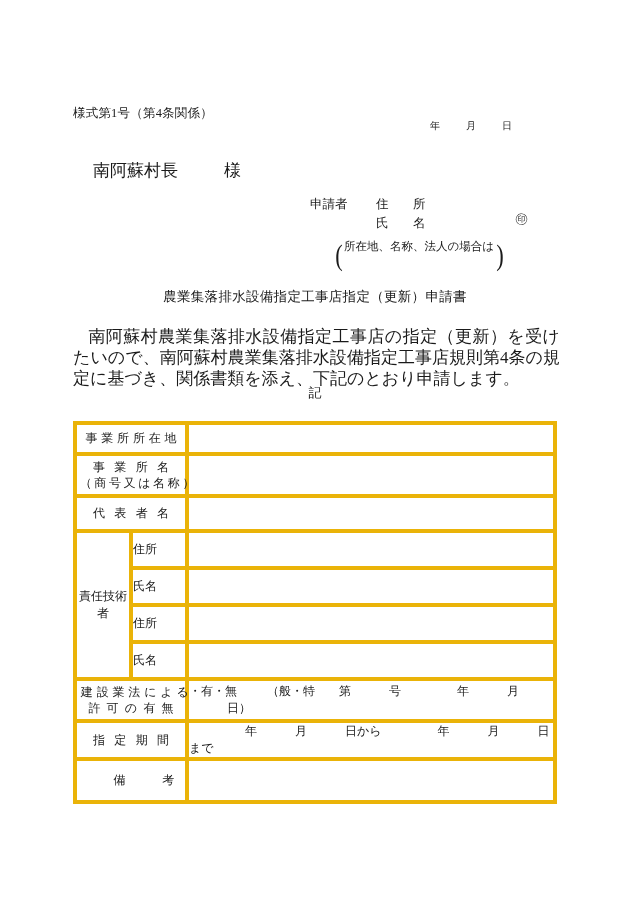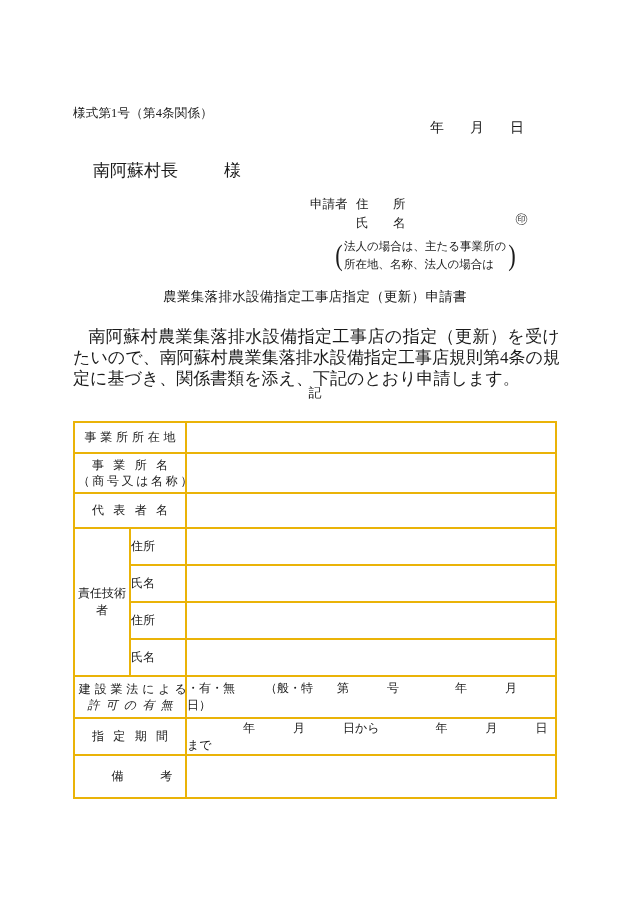--- a/index.html
+++ b/index.html
@@ -29,21 +29,21 @@
     top: 81px;
     font-size: 12.5px;
     letter-spacing: 0.2px;
     white-space: nowrap;
     margin-top: 24px;
   }
   .date-line {
     position: absolute;
     left: 430px;
     top: 119px;
-    font-size: 14px;
+    font-size: 10px;
     white-space: nowrap;
   }
   .date-line .sp {
     display: inline-block;
     width: 26px;
   }
   .addressee {
     position: absolute;
     left: 93px;
     top: 159px;
@@ -69,20 +69,21 @@
     white-space: nowrap;
     position: relative;
   }
   .applicant-label {
     display: inline-block;
     width: 46px;
   }
   .applicant-field {
     display: inline-block;
     letter-spacing: 6px;
+    margin-left: 20px;
   }
   .seal {
     position: absolute;
     left: 205px;
     top: -2px;
     font-size: 13px;
     line-height: 1;
   }
   .note-wrap {
     position: absolute;
@@ -142,21 +143,21 @@
   table.form-table {
     position: absolute;
     left: 73px;
     top: 421px;
     width: 484px;
     border-collapse: collapse;
     table-layout: fixed;
     font-size: 12px;
   }
   table.form-table td {
-    border: 2px solid #eab308;
+    border: 4px solid #eab308;
     padding: 0;
     vertical-align: middle;
     margin-left: 24px;
   }
   td.lbl {
     width: 112px;
     text-align: center;
     padding: 0 8px;
     box-sizing: border-box;
   }
@@ -177,21 +178,20 @@
     display: block;
     letter-spacing: 0.78em;
     text-indent: 0.78em;
     white-space: nowrap;
   }
   .spread-mid {
     display: block;
     letter-spacing: 0.52em;
     text-indent: 0.52em;
     white-space: nowrap;
-    font-style: italic;
   }
   .two-line {
     display: block;
     line-height: 16px;
     padding: 3px 0;
     white-space: nowrap;
   }
   .sub-line {
     display: block;
     letter-spacing: 0.22em;
@@ -232,21 +232,20 @@
     <div class="applicant-row">
       <span class="applicant-label"></span>
       <span class="applicant-field">氏　名</span>
       <span class="seal">㊞</span>
     </div>
   </div>
 
   <div class="note-wrap">
     <span class="paren">(</span>
     <span class="note-lines">
-      <span style="display:block">法人の場合は、主たる事業所の</span>
       <span style="display:block">所在地、名称、法人の場合は</span>
     </span>
     <span class="paren">)</span>
   </div>
 
   <div class="doc-title">農業集落排水設備指定工事店指定（更新）申請書</div>
 
   <div class="body-text">
     <span class="indent"></span><span>南阿蘇村農業集落排水設備指定工事店の指定（更新）を受けたいので、南阿蘇村農業集落</span><span>排水設備指定工事店規則第4条の規定に基づき、関係書類を添え、下記のとおり申請します。</span>
   </div>

